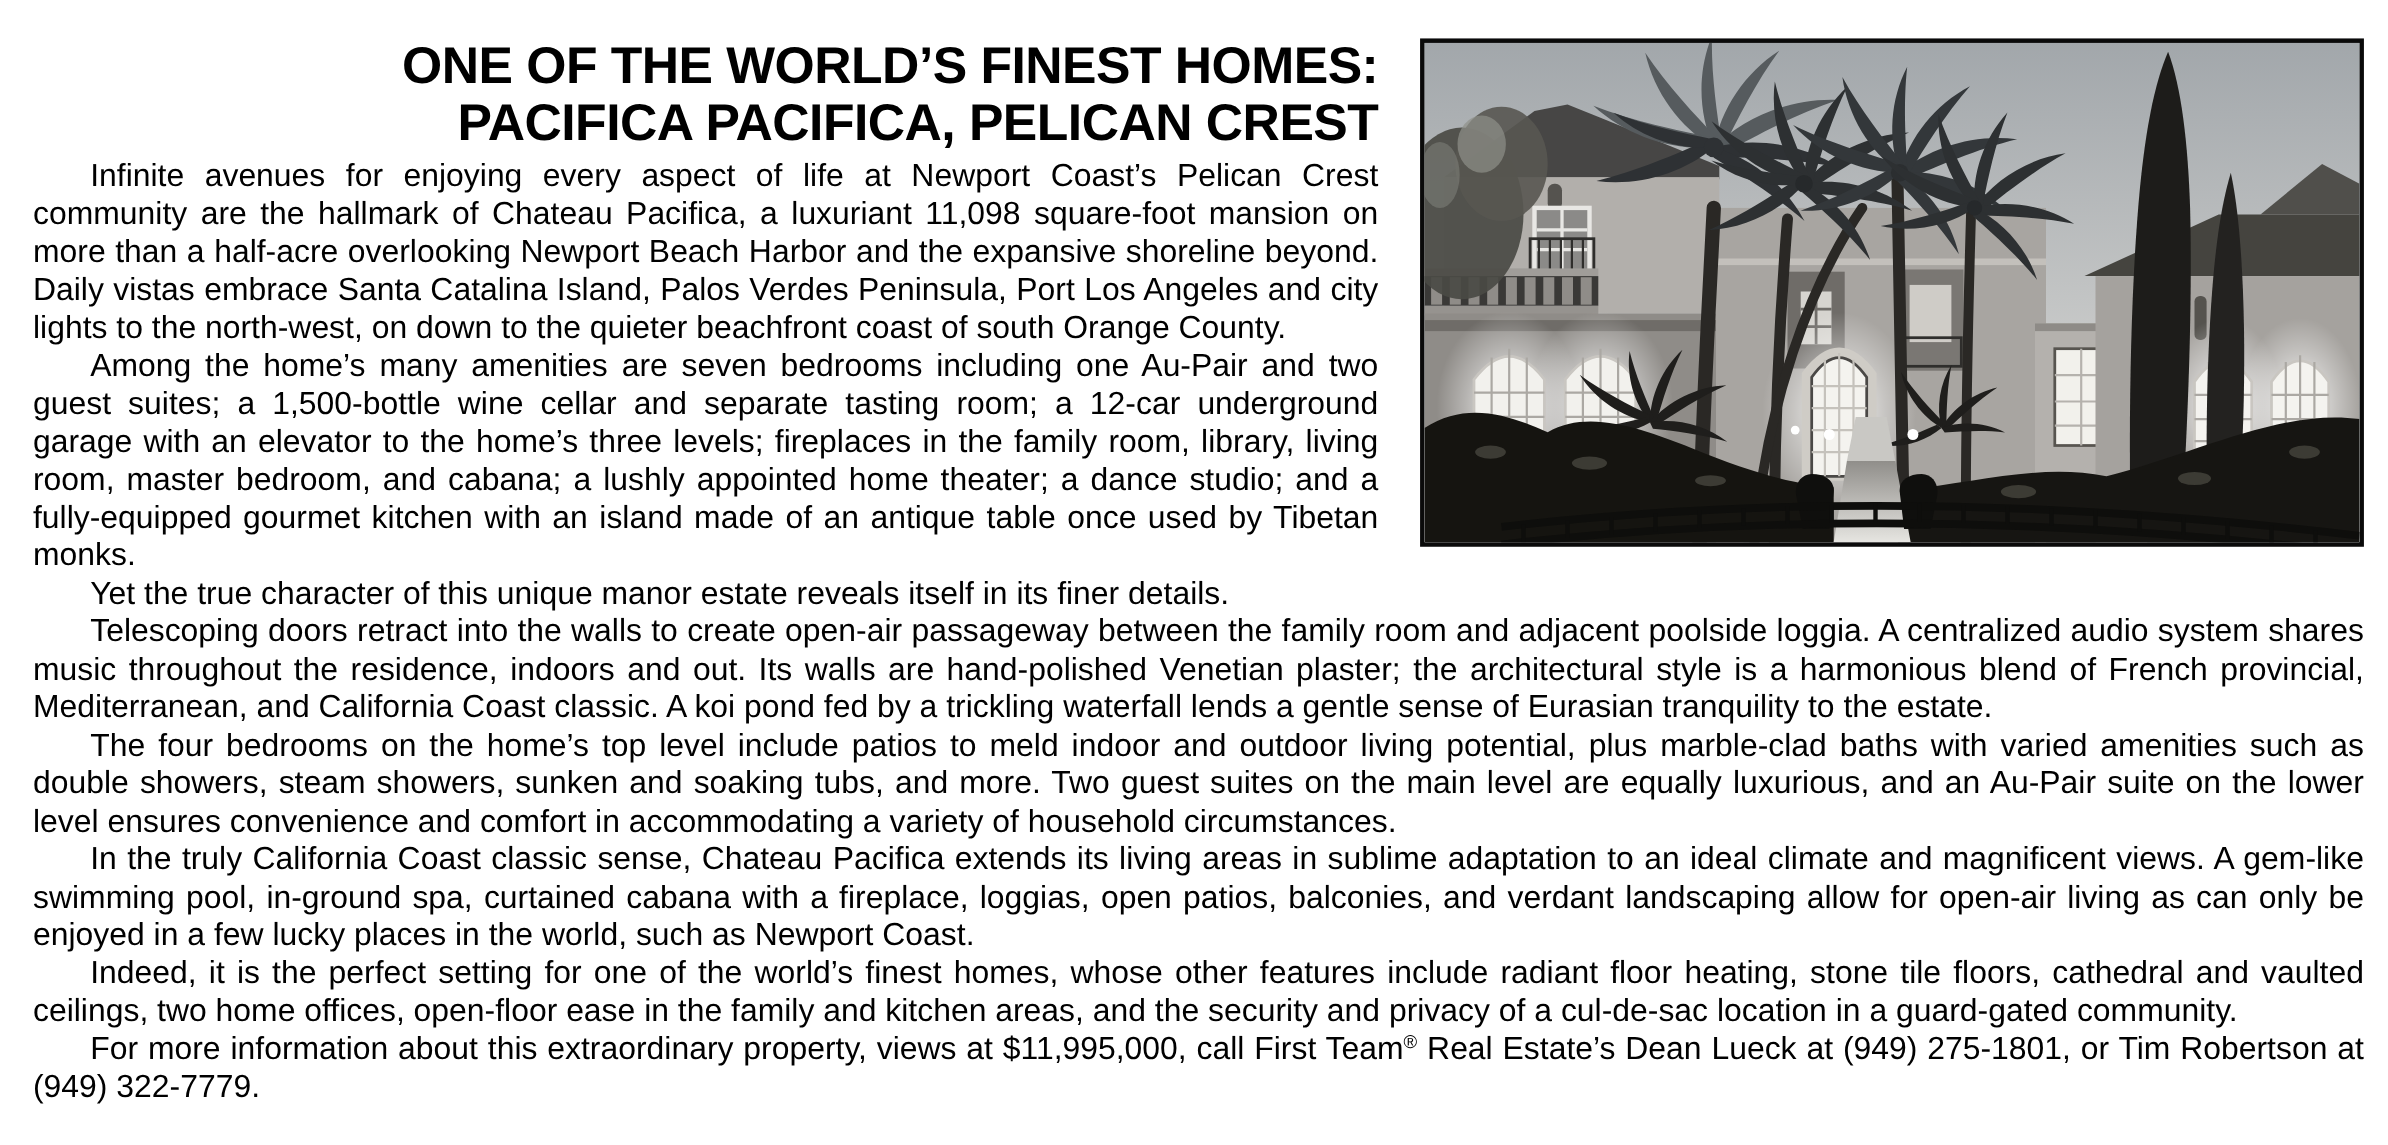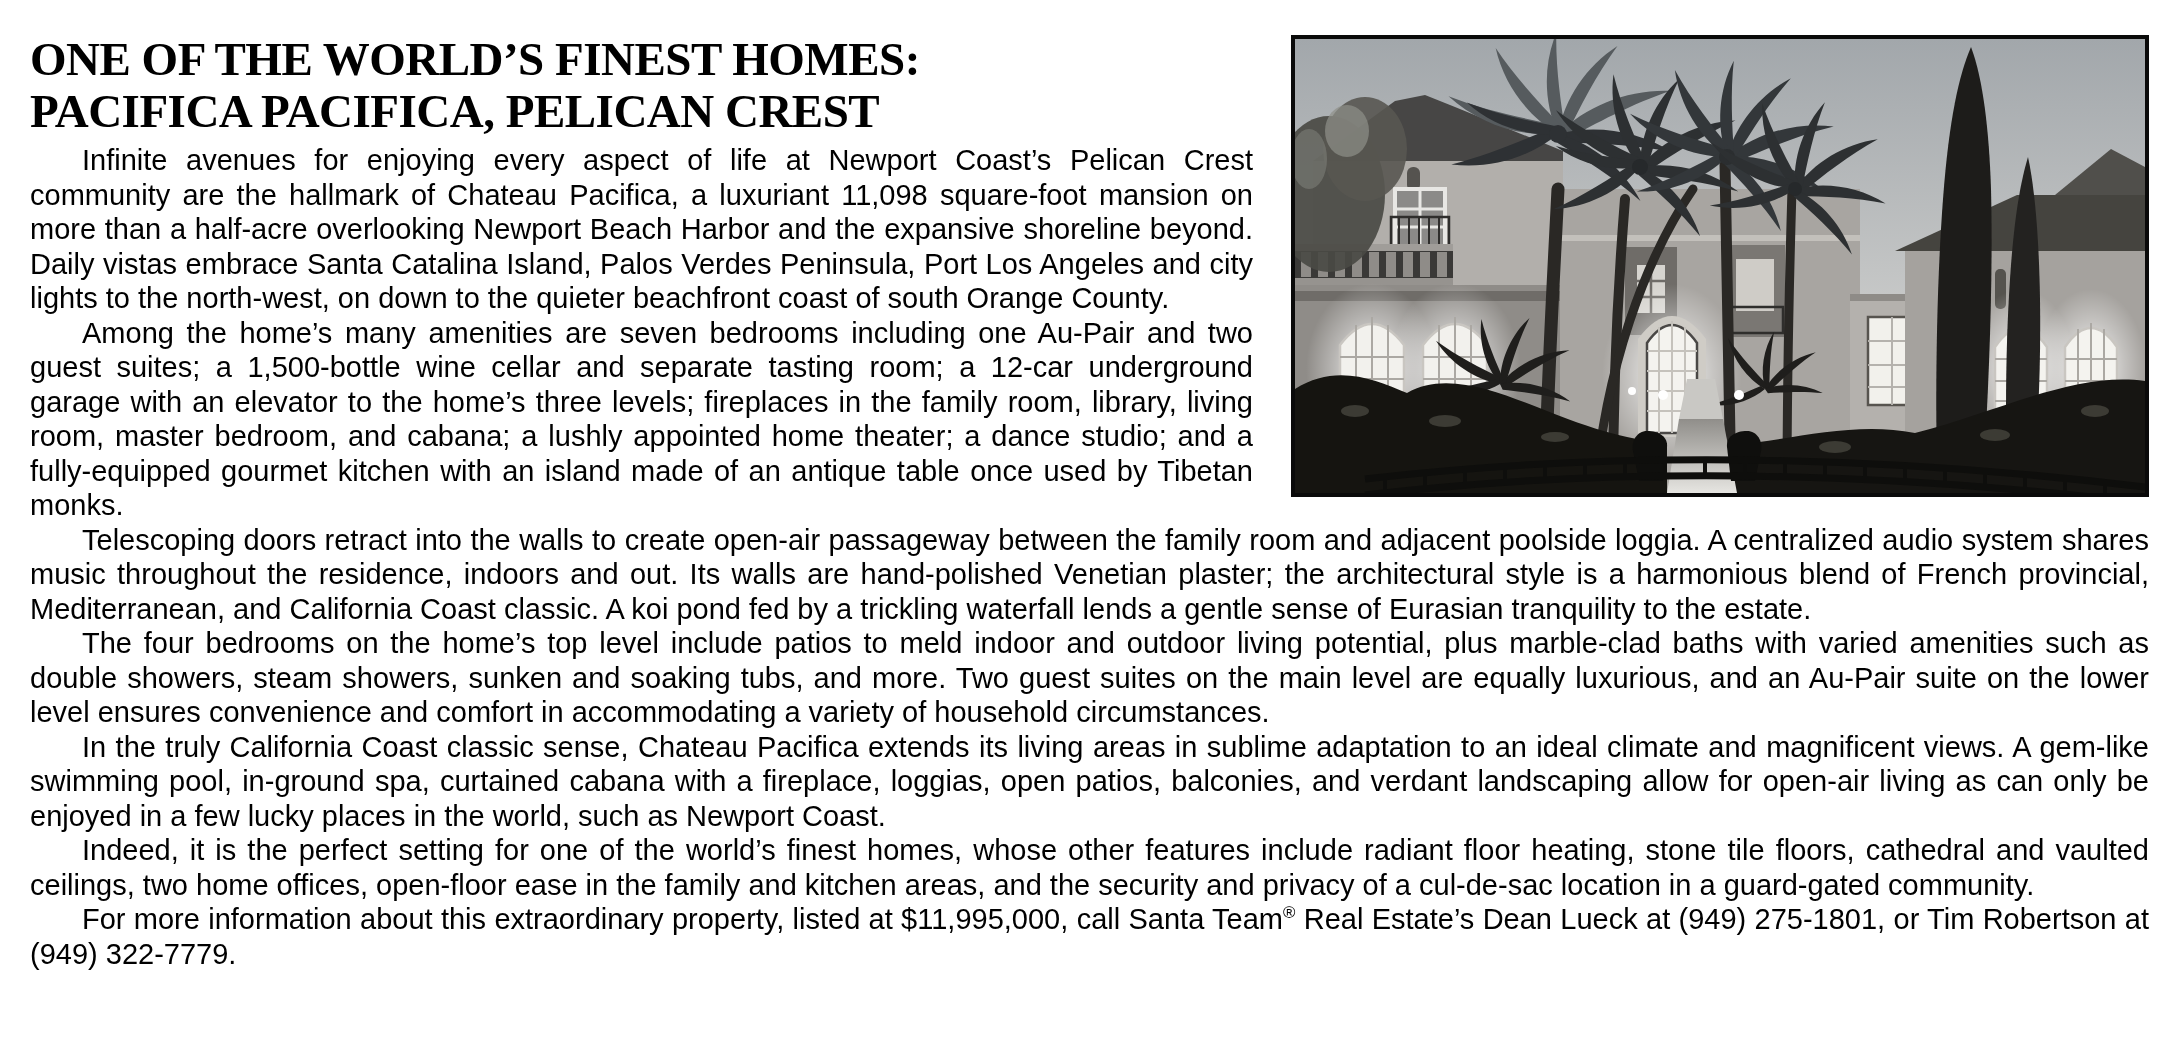--- a/index.html
+++ b/index.html
@@ -17,26 +17,26 @@
   figure.photo {
     float: right;
     margin: 2px 0 12px 38px;
     width: 850px; height: 454px;
     border: 4px solid #0a0a0a;
     background: #b5b8ba;
     padding: 0;
   }
   figure.photo svg { display: block; }
   h1.headline {
-    font-family: Liberation Serif, serif;
+    font-family: Liberation Sans, sans-serif;
     font-weight: bold;
     font-size: 47px;
     line-height: 52px;
     letter-spacing: -0.5px;
-    text-align: left;
+    text-align: right;
     margin: 0 0 6px 0;
   }
   h1.headline .hl { display: block; }
   p { margin: 0; text-indent: 52px; }
   sup.reg { font-size: 58%; line-height: 0; vertical-align: super; }
 </style>
 </head>
 <body>
 
 <div class="article">
@@ -234,19 +234,20 @@
     </svg>
   </figure>
 
   <h1 class="headline">
     <span class="hl">ONE OF THE WORLD’S FINEST HOMES:</span>
     <span class="hl">PACIFICA PACIFICA, PELICAN CREST</span>
   </h1>
 
   <p>Infinite avenues for enjoying every aspect of life at Newport Coast’s Pelican Crest community are the hallmark of Chateau Pacifica, a luxuriant 11,098 square-foot mansion on more than a half-acre overlooking Newport Beach Harbor and the expansive shoreline beyond. Daily vistas embrace Santa Catalina Island, Palos Verdes Peninsula, Port Los Angeles and city lights to the north-west, on down to the quieter beachfront coast of south Orange County.</p>
   <p>Among the home’s many amenities are seven bedrooms including one Au-Pair and two guest suites; a 1,500-bottle wine cellar and separate tasting room; a 12-car underground garage with an elevator to the home’s three levels; fireplaces in the family room, library, living room, master bedroom, and cabana; a lushly appointed home theater; a dance studio; and a fully-equipped gourmet kitchen with an island made of an antique table once used by Tibetan monks.</p>
+  <p>Yet the true character of this unique manor estate reveals itself in its finer details.</p>
   <p>Telescoping doors retract into the walls to create open-air passageway between the family room and adjacent poolside loggia. A centralized audio system shares music throughout the residence, indoors and out. Its walls are hand-polished Venetian plaster; the architectural style is a harmonious blend of French provincial, Mediterranean, and California Coast classic. A koi pond fed by a trickling waterfall lends a gentle sense of Eurasian tranquility to the estate.</p>
   <p>The four bedrooms on the home’s top level include patios to meld indoor and outdoor living potential, plus marble-clad baths with varied amenities such as double showers, steam showers, sunken and soaking tubs, and more. Two guest suites on the main level are equally luxurious, and an Au-Pair suite on the lower level ensures convenience and comfort in accommodating a variety of household circumstances.</p>
   <p>In the truly California Coast classic sense, Chateau Pacifica extends its living areas in sublime adaptation to an ideal climate and magnificent views. A gem-like swimming pool, in-ground spa, curtained cabana with a fireplace, loggias, open patios, balconies, and verdant landscaping allow for open-air living as can only be enjoyed in a few lucky places in the world, such as Newport Coast.</p>
   <p>Indeed, it is the perfect setting for one of the world’s finest homes, whose other features include radiant floor heating, stone tile floors, cathedral and vaulted ceilings, two home offices, open-floor ease in the family and kitchen areas, and the security and privacy of a cul-de-sac location in a guard-gated community.</p>
-  <p><span>For more information about this extraordinary property, listed at $11,995,000, call Santa Team</span><sup class="reg">®</sup><span> Real Estate’s Dean Lueck at (949) 275-1801, or Tim Robertson at (949) 322-7779.</span></p>
+  <p><span>For more information about this extraordinary property, views at $11,995,000, call First Team</span><sup class="reg">®</sup><span> Real Estate’s Dean Lueck at (949) 275-1801, or Tim Robertson at (949) 322-7779.</span></p>
 
 </div>
 
 </body></html>

